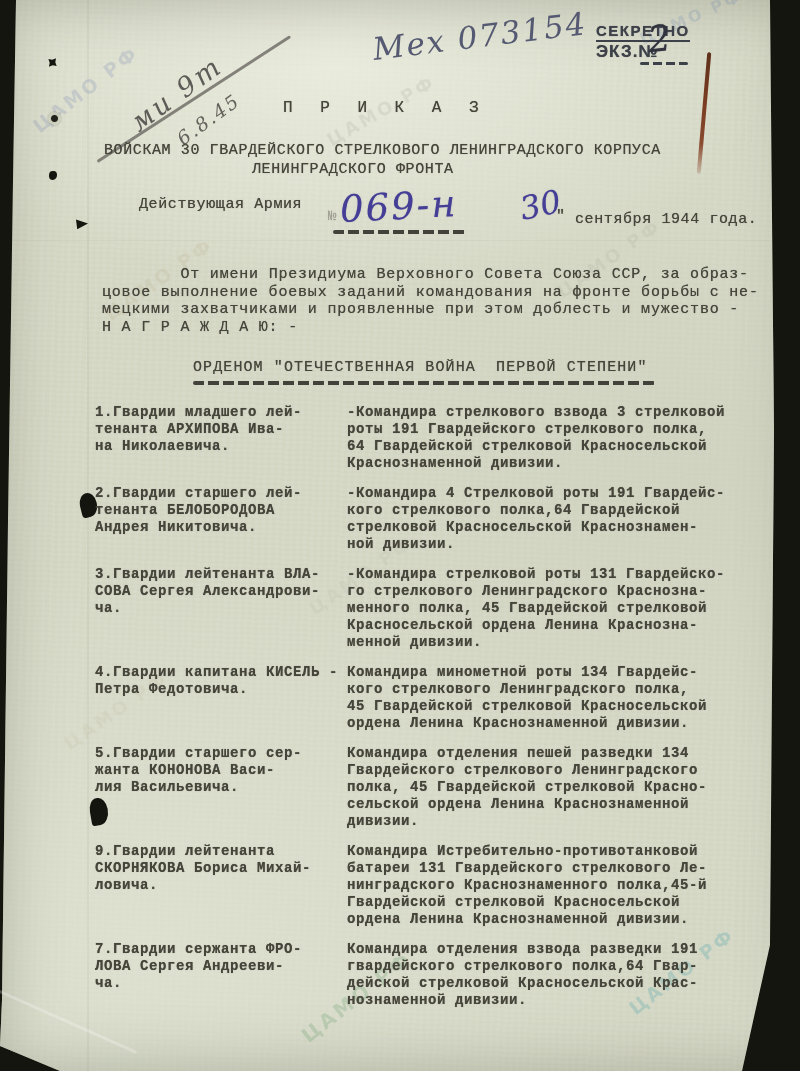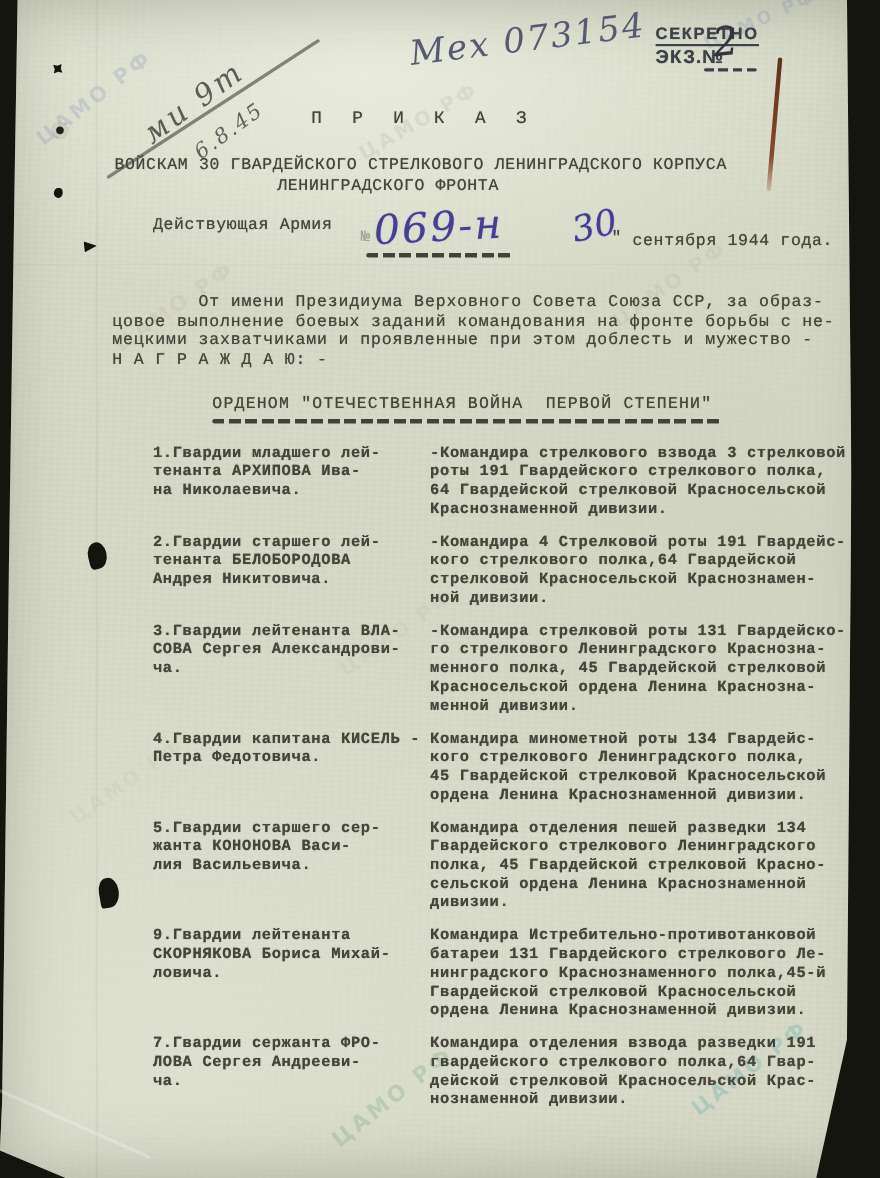--- a/index.html
+++ b/index.html
@@ -32,21 +32,21 @@
   .hand{position:absolute;font-family:"DejaVu Serif",serif;font-style:italic;white-space:nowrap;}
   .dashline{position:absolute;height:4px;background:repeating-linear-gradient(90deg,#43423a 0 11px,rgba(0,0,0,0) 11px 15px);border-radius:2px;}
   .blot{position:absolute;background:#15150f;}
   
   #stamp{position:absolute;left:596px;top:22px;font-family:"Liberation Sans","DejaVu Sans",sans-serif;font-weight:700;color:#3d4149;text-shadow:0 0 .8px rgba(61,65,73,.8);}
   #stamp .l1{font-size:15px;letter-spacing:1.5px;border-bottom:2.5px solid #3d4149;padding-bottom:1px;display:inline-block;}
   #stamp .l2{font-size:17px;letter-spacing:1px;margin-top:18px;}
   
   #entries{position:absolute;left:95px;top:404px;width:686px;}
   .entry{display:flex;margin-bottom:13px;}
-  .entry .name{width:252px;flex:0 0 252px;font-size:14px;letter-spacing:.6px;line-height:17px;white-space:pre-wrap;margin-left:44px;}
+  .entry .name{width:252px;flex:0 0 252px;font-size:14px;letter-spacing:.6px;line-height:17px;white-space:pre-wrap;}
   .entry .pos{flex:1;font-size:14px;letter-spacing:.6px;line-height:17px;white-space:pre-wrap;}
   .entry .name,.entry .pos{font-family:"Liberation Mono","DejaVu Sans Mono",monospace;font-weight:700;color:#46453b;text-shadow:0 0 .7px rgba(70,68,58,.78);}
 </style>
 </head>
 <body>
 
 <div id="scan">
   <div id="paper"></div>
 
   <div class="crease" style="left:87px;top:0;width:2px;height:1071px;opacity:.5;"></div>

